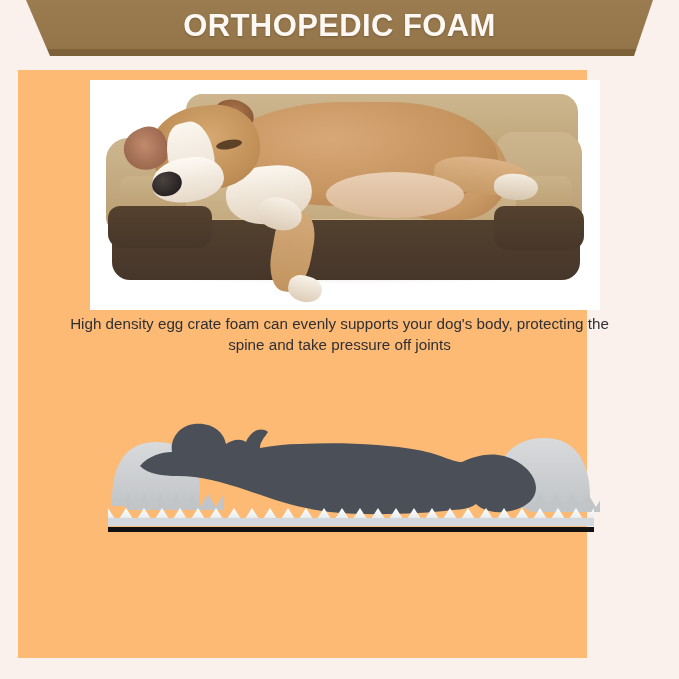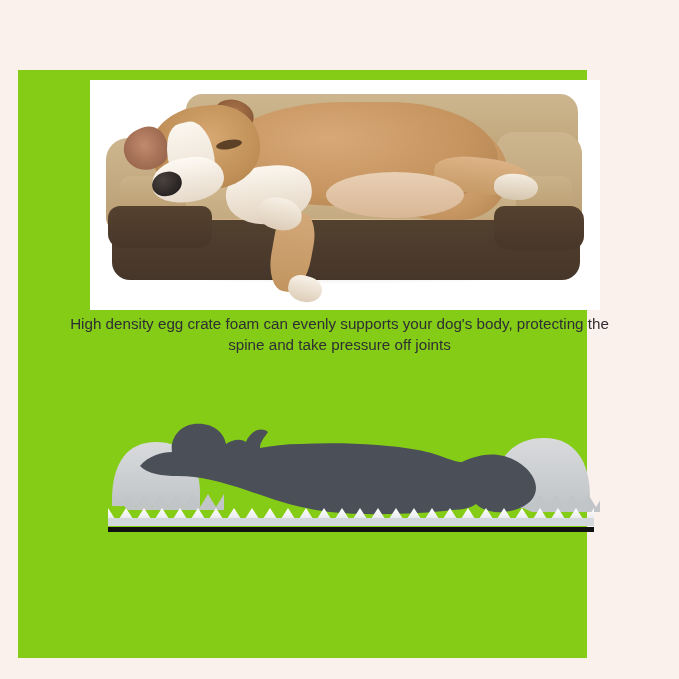--- a/index.html
+++ b/index.html
@@ -26,21 +26,21 @@
     font-size:31px;
     font-weight:bold;
     letter-spacing:.4px;
     text-shadow:0 1px 2px rgba(80,58,30,.45);
     font-stretch:condensed;
   }
 
   
   .card{
     position:absolute;left:18px;top:70px;width:569px;height:588px;
-    background:#84cc16;
+    background:#fdba74;
   }
 
   
   .photo{
     position:absolute;left:72px;top:10px;width:510px;height:230px;
     background:#ffffff;
   }
   .ph-shadow{
     position:absolute;left:30px;top:178px;width:450px;height:26px;
     background:radial-gradient(ellipse at 50% 50%,rgba(120,100,80,.20),rgba(255,255,255,0) 72%);
@@ -212,20 +212,24 @@
   .diagram{
     position:absolute;left:82px;top:320px;width:500px;height:150px;
   }
   .diagram svg{display:block;width:500px;height:150px;}
 </style>
 </head>
 <body>
 
 <div class="page">
 
+  <div class="banner-wrap">
+    <div class="banner"></div>
+    <div class="banner-title">ORTHOPEDIC FOAM</div>
+  </div>
 
   <div class="card">
 
     <div class="photo">
       <div class="ph-shadow"></div>
 
       <div class="bolster-back"></div>
       <div class="bolster-left"></div>
       <div class="bolster-right"></div>
 

